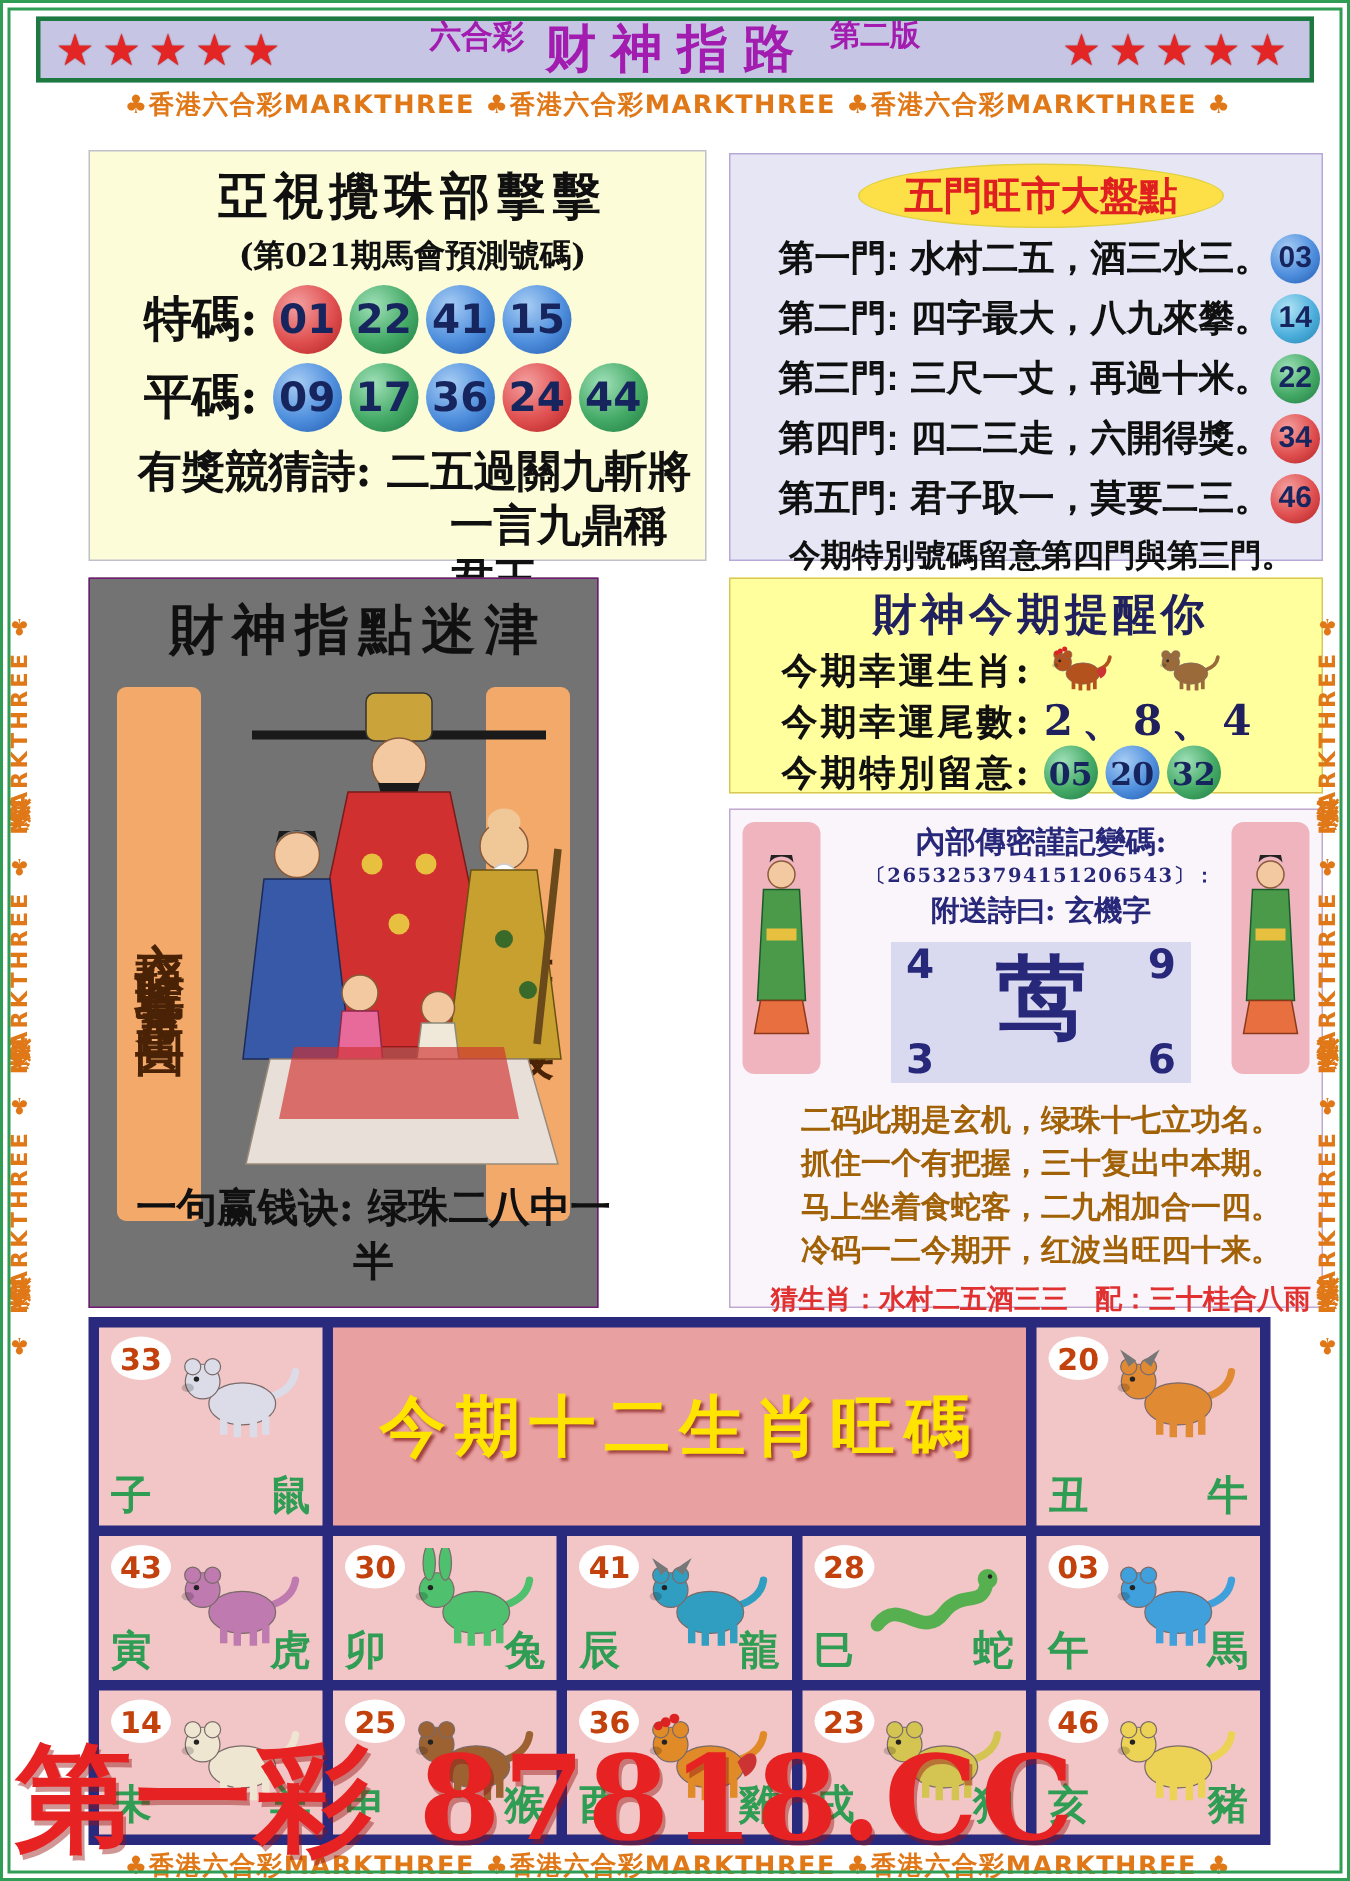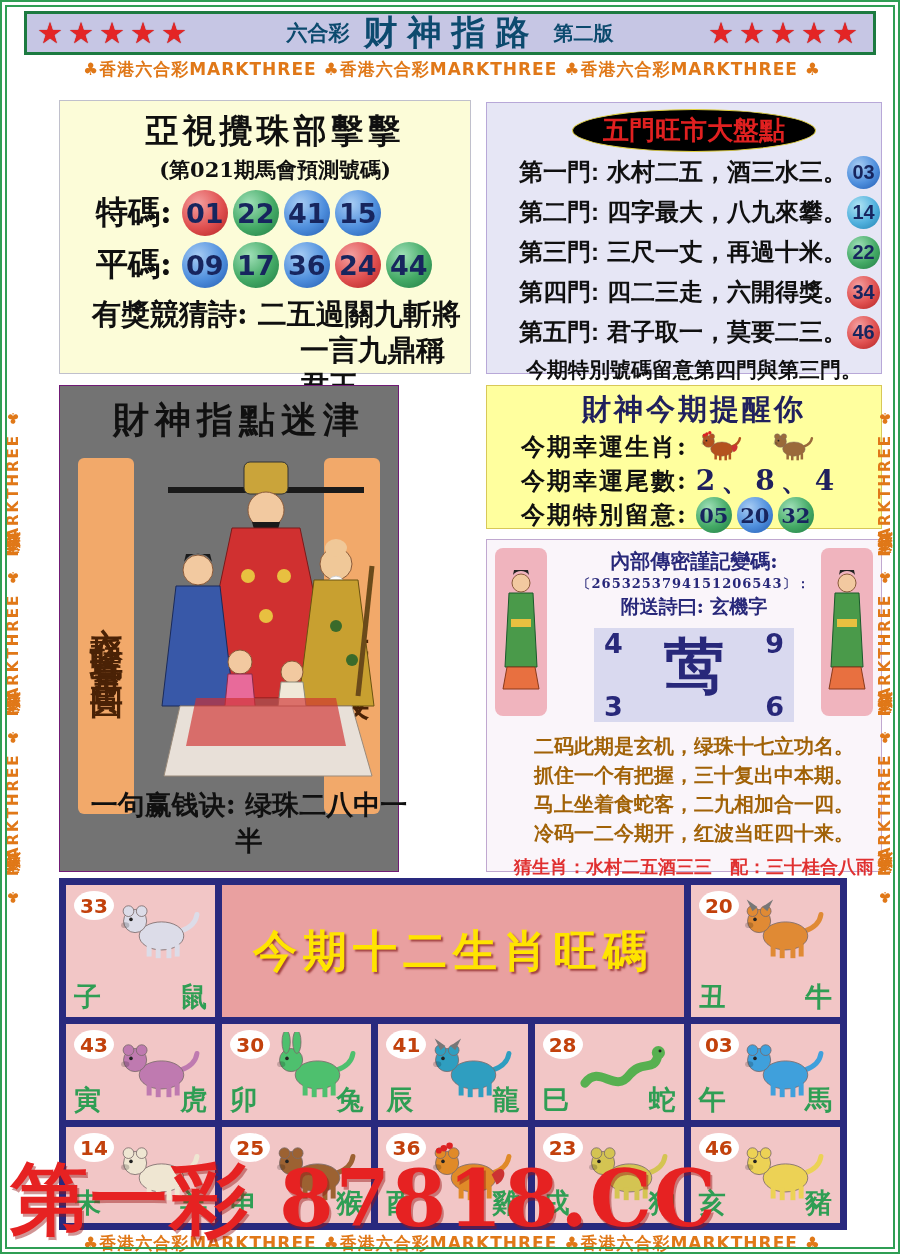--- a/index.html
+++ b/index.html
@@ -5,21 +5,21 @@
   html,body{margin:0;padding:0;background:#ffffff;}
   .page{position:relative;width:900px;height:1254px;background:#ffffff;overflow:hidden;
         font-family:"DejaVu Sans",sans-serif;border:2px solid #2f9e54;box-sizing:border-box;}
   .innerframe{position:absolute;inset:3px;border:2px solid #2f9e54;pointer-events:none;z-index:45;}
 
   
   .header-bar{position:absolute;left:22px;top:9px;width:852px;height:44px;background:#c6c6e4;
               border:3px solid #1c7a40;box-sizing:border-box;display:flex;align-items:center;
               justify-content:space-between;padding:0 10px;z-index:10;}
   .stars{font-size:29px;color:#e42525;letter-spacing:5px;line-height:1;text-shadow:0 0 1px #991111;}
-  .header-center{display:flex;align-items:center;gap:14px;color:#0c4a6e;font-family:"DejaVu Serif",serif;}
+  .header-center{display:flex;align-items:flex-start;gap:14px;color:#a21caf;font-family:"DejaVu Serif",serif;}
   .hc-small{font-size:21px;font-weight:bold;}
   .hc-title{font-size:34px;font-weight:bold;letter-spacing:10px;}
   .hc-ed{font-size:20px;font-weight:bold;}
 
   
   .hstrip{position:absolute;left:24px;width:852px;height:22px;color:#e07818;font-weight:bold;
           font-size:17px;text-align:center;white-space:nowrap;letter-spacing:1px;z-index:10;}
   .hstrip.top{top:56px;}
   .hstrip.bottom{top:1230px;}
   .vstrip{position:absolute;top:82px;bottom:24px;width:20px;color:#e07818;font-weight:bold;
@@ -54,21 +54,21 @@
   .ball.cyan{background:radial-gradient(circle at 35% 30%,#b0e4f4,#50b0dd 55%,#2080ae);}
   .ball-lg{width:46px;height:46px;font-size:27px;}
   .ball-md{width:36px;height:36px;font-size:21px;}
   .ball-sm{width:33px;height:33px;font-size:20px;}
   .a-poem{font-family:"DejaVu Serif",serif;font-size:29px;font-weight:bold;color:#101010;
           margin:8px 0 0 12px;line-height:36px;}
   .a-poem .l2{margin-left:208px;}
 
   
   .b-title-wrap{text-align:center;margin-top:6px;}
-  .b-title{display:inline-block;background:#000000;border:1px solid #e0d040;border-radius:50%;
+  .b-title{display:inline-block;background:#fde047;border:1px solid #e0d040;border-radius:50%;
            padding:3px 30px;font-family:"DejaVu Serif",serif;font-size:26px;font-weight:bold;color:#e02020;}
   .b-row{display:flex;align-items:center;height:40px;padding:0 8px 0 12px;
          font-family:Liberation Sans, sans-serif;font-size:24px;font-weight:bold;color:#101010;}
   .b-row .b-label{white-space:nowrap;margin-right:8px;}
   .b-row .b-text{flex:1;white-space:nowrap;}
   .b-note{text-align:center;font-family:"DejaVu Serif",serif;font-size:21px;font-weight:bold;
           color:#101010;margin-top:4px;}
 
   
   .c-title{font-family:"DejaVu Serif",serif;font-size:36px;font-weight:bold;color:#101010;

